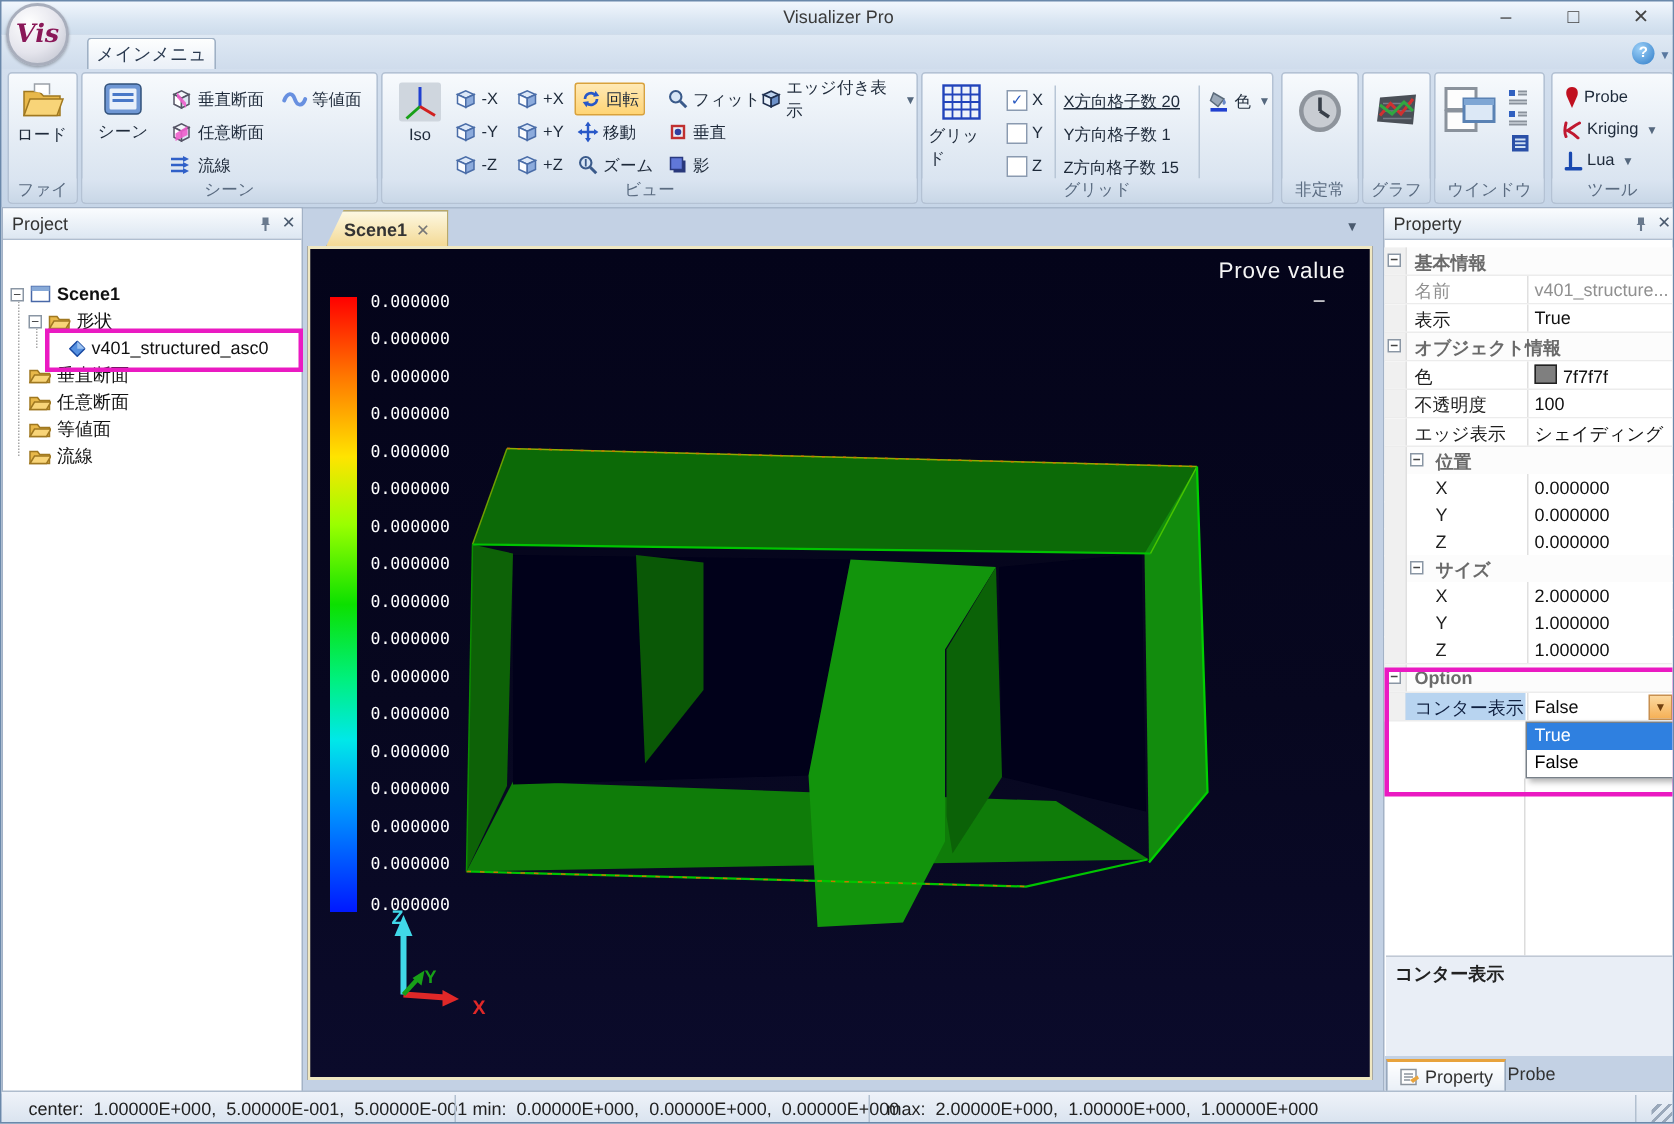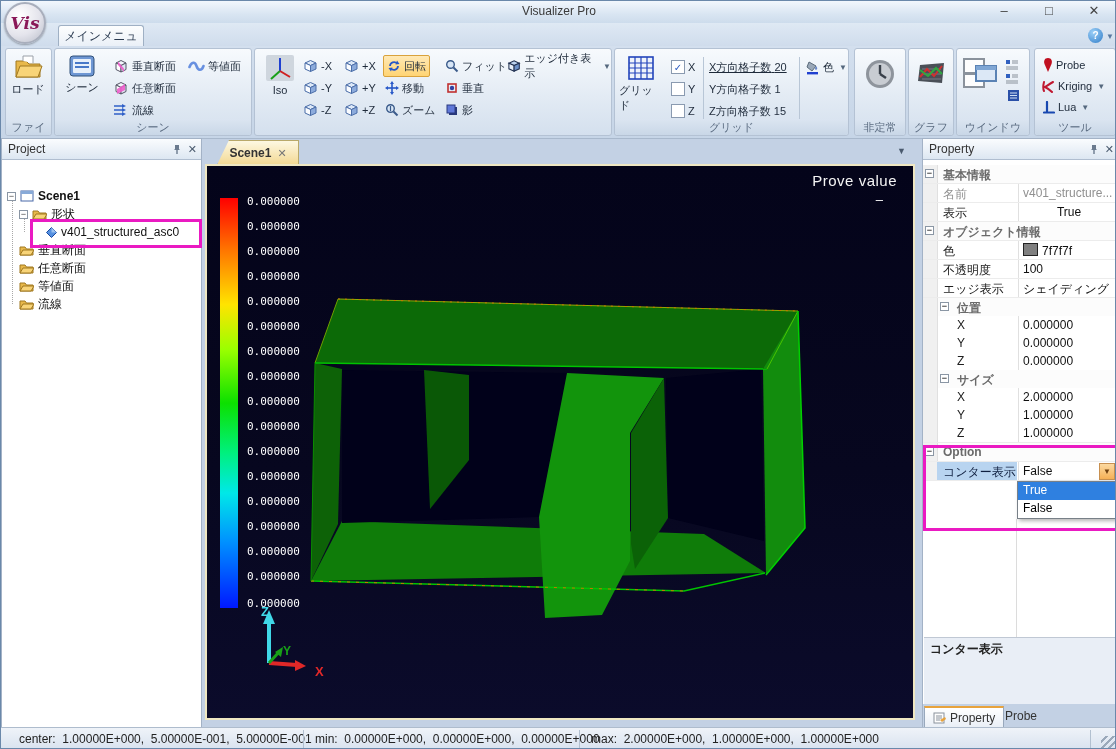--- a/index.html
+++ b/index.html
@@ -261,20 +261,21 @@
           </svg>
           <span>ズーム</span>
         </div>
       <div class="smallbtn" style="left:190px;top:51px;">
           <svg class="ic" width="14" height="14" viewBox="0 0 14 14">
             <rect x="4" y="4" width="8" height="8" fill="#28387a"></rect>
             <rect x="2" y="2" width="8" height="8" fill="#6078d8" stroke="#2a3a80"></rect>
           </svg>
           <span>影</span>
         </div>
+      <div class="rgroup-label">ビュー</div>
     </div>
 
     <div class="rgroup" style="left:613px;width:233px;">
       <div class="bigbtn" style="left:4px;top:6px;width:44px;">
         <svg class="ic" width="28" height="26" viewBox="0 0 28 26">
             <rect x="2" y="2" width="24" height="22" fill="#eef3fa" stroke="#2244bb" stroke-width="1.6"></rect>
             <path d="M8 2 V24 M14 2 V24 M20 2 V24 M2 8 H26 M2 13 H26 M2 18 H26" stroke="#2244bb" stroke-width="1.2"></path>
           </svg>
         <span class="cap">グリッド</span>
       </div>
@@ -540,21 +541,21 @@
     <div class="prow phead" style="top:26px;">
         <span class="g"></span>
         <span class="pexp" style="left:2px;">−</span>
         <span class="lab">基本情報</span>
       </div>
     <div class="prow" style="top:45px;">
         <span class="g"></span>
         <span class="lab" style="color:#909090;">名前</span>
         <span class="val" style="color:#909090;">v401_structure...</span>
       </div>
-    <div class="prow" style="top:64px;text-align:center;">
+    <div class="prow" style="top:64px;">
         <span class="g"></span>
         <span class="lab">表示</span>
         <span class="val">True</span>
       </div>
     <div class="prow phead" style="top:83px;">
         <span class="g"></span>
         <span class="pexp" style="left:2px;">−</span>
         <span class="lab">オブジェクト情報</span>
       </div>
     <div class="prow" style="top:102px;">

